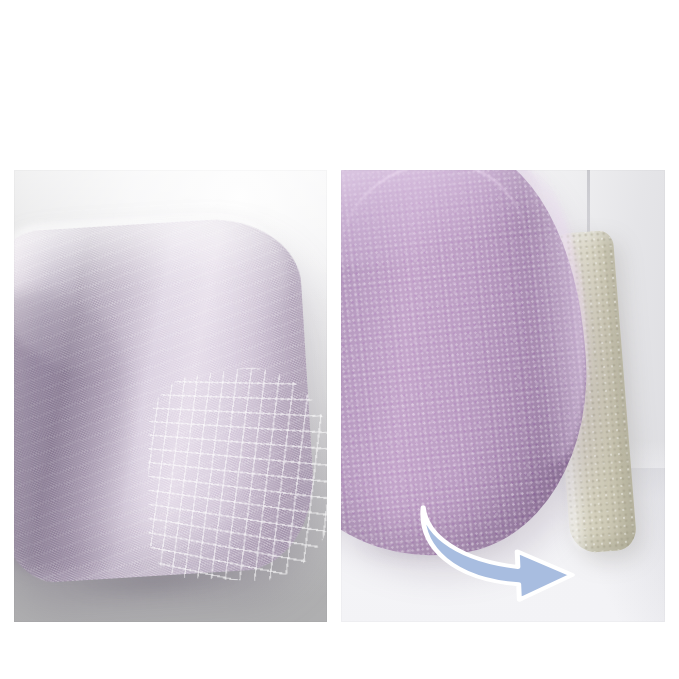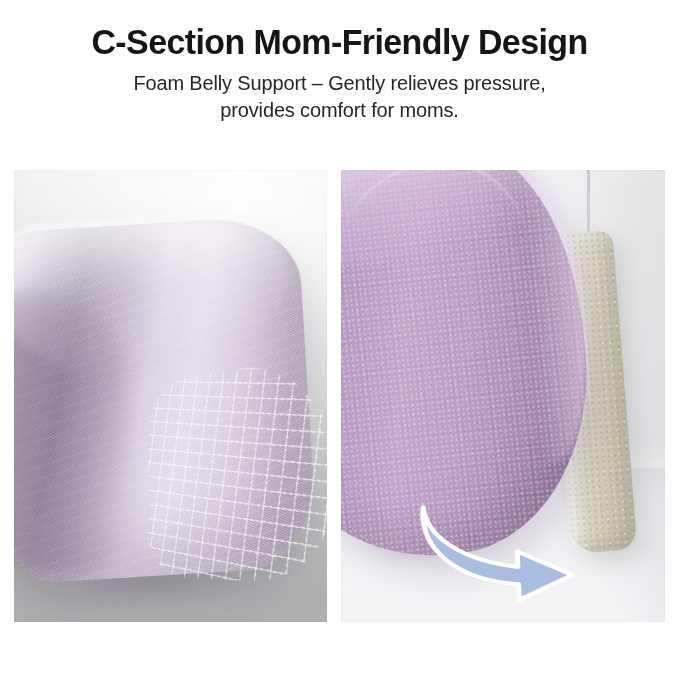--- a/index.html
+++ b/index.html
@@ -296,27 +296,20 @@
     position:absolute;inset:0;
     pointer-events:none;
     box-shadow:inset 0 0 0 1px rgba(0,0,0,.02);
   }
 </style>
 </head>
 <body>
 
 <div class="page">
 
-  <div class="header">
-    <h1 class="title">C-Section Mom-Friendly Design</h1>
-    <p class="subtitle">
-      <span class="sub-line">Foam Belly Support – Gently relieves pressure,</span>
-      <span class="sub-line">provides comfort for moms.</span>
-    </p>
-  </div>
 
   <div class="panels">
 
     <div class="panel panel-left">
       <div class="bg-left"></div>
       <div class="pillow-l">
         <div class="contact-shadow"></div>
         <div class="body"></div>
         <div class="knit"></div>
         <div class="fold"></div>

